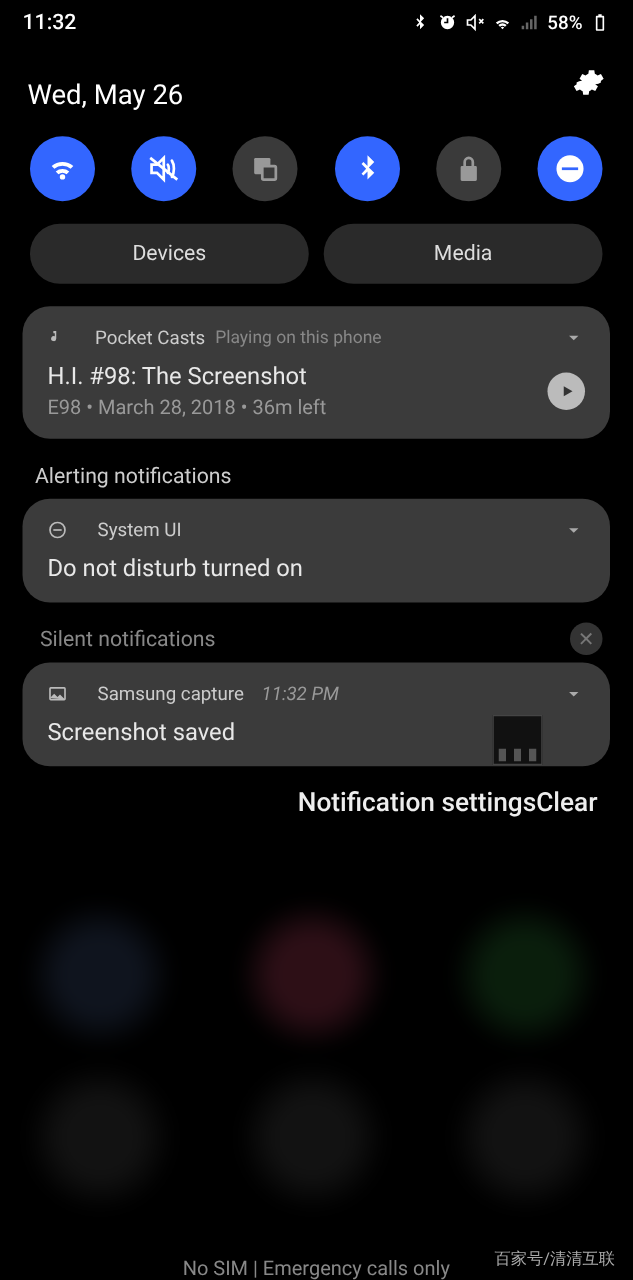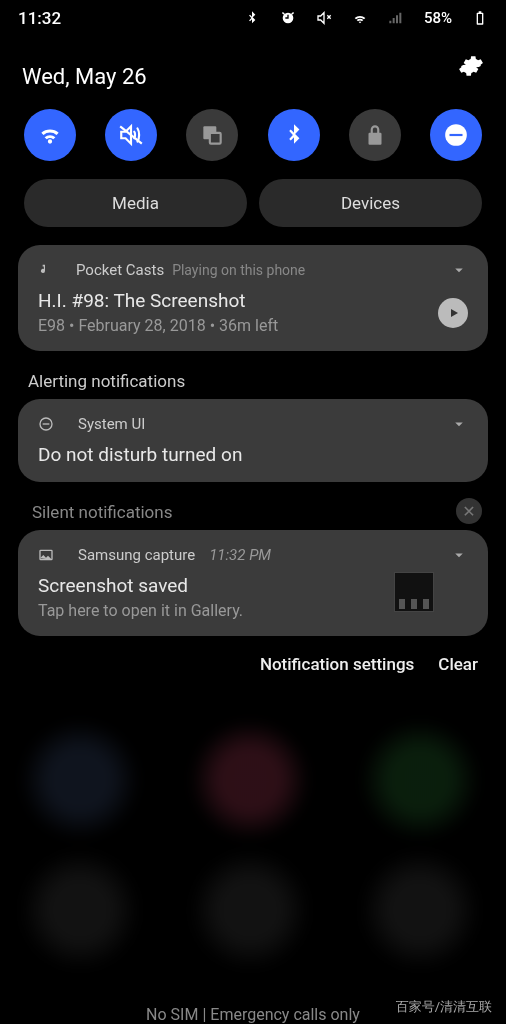--- a/index.html
+++ b/index.html
@@ -25,21 +25,21 @@
   }
   .status-bar {
     display: flex;
     justify-content: space-between;
     align-items: center;
     padding: 8px 18px 4px;
     font-size: 17px;
     font-weight: 500;
     position: relative;
   }
-  .status-right { display: flex; align-items: center; gap: 20px; font-size: 15px; }
+  .status-right { display: flex; align-items: center; gap: 6px; font-size: 15px; }
   .status-right svg { width: 16px; height: 16px; fill: #fff; }
   .date-row {
     display: flex;
     justify-content: space-between;
     align-items: center;
     padding: 10px 22px 14px;
     position: relative;
   }
   .date-text { font-size: 22px; font-weight: 400; margin-top: 22px; }
   .gear-btn { width: 26px; height: 26px; cursor: pointer; }
@@ -143,23 +143,22 @@
   }
   .thumb::before {
     content: "";
     position: absolute;
     left: 4px; right: 4px; bottom: 2px; height: 10px;
     background: linear-gradient(to right, #555 20%, transparent 20% 40%, #555 40% 60%, transparent 60% 80%, #555 80%);
   }
   .bottom-actions {
     display: flex;
     justify-content: flex-end;
-    gap: 24px;
     padding: 4px 28px 0;
-    font-size: 17px;
+    font-size: 21px;
     font-weight: 500;
     color: #eee;
     position: relative;
   }
   .bottom-actions span { cursor: pointer; }
   .footer-text {
     position: absolute;
     bottom: 0;
     left: 0; right: 0;
     text-align: center;
@@ -249,37 +248,37 @@
     </div>
   <div class="qs-tile on">
       <svg viewBox="0 0 24 24">
         <circle cx="12" cy="12" r="10" fill="#fff"></circle>
         <rect x="6" y="11" width="12" height="2" fill="#3366ff"></rect>
       </svg>
     </div>
 </div>
 
 <div class="wide-row">
+  <div class="wide-btn">Devices</div>
   <div class="wide-btn">Media</div>
-  <div class="wide-btn">Devices</div>
 </div>
 
 <div class="card">
   <div class="card-header">
     <svg width="14" height="14" viewBox="0 0 24 24" fill="#bbb">
         <path d="M12 3v10.5a3.5 3.5 0 11-2-3.16V6h-2V3z"></path>
       </svg>
     <span class="app-name">Pocket Casts</span>
     <span class="sub">Playing on this phone</span>
     <svg class="chevron" width="18" height="18" viewBox="0 0 24 24" fill="#aaa">
         <path d="M7 10l5 5 5-5z"></path>
       </svg>
   </div>
   <div class="card-title">H.I. #98: The Screenshot</div>
-  <div class="card-sub">E98 • February 28, 2018 • 36m left</div>
+  <div class="card-sub">E98 • March 28, 2018 • 36m left</div>
   <div class="play-btn">
     <svg viewBox="0 0 24 24">
         <path d="M6 4l14 8-14 8z"></path>
       </svg>
   </div>
 </div>
 
 <div class="section-label">Alerting notifications</div>
 
 <div class="card">
@@ -307,21 +306,20 @@
         <rect x="3" y="5" width="18" height="14" rx="1" fill="none" stroke="#bbb" stroke-width="2"></rect>
         <path d="M3 17l5-5 4 4 3-3 6 6"></path>
       </svg>
     <span class="app-name">Samsung capture</span>
     <span class="time-badge">11:32 PM</span>
     <svg class="chevron" width="18" height="18" viewBox="0 0 24 24" fill="#aaa">
         <path d="M7 10l5 5 5-5z"></path>
       </svg>
   </div>
   <div class="card-title">Screenshot saved</div>
-  <div class="card-sub">Tap here to open it in Gallery.</div>
   <div class="thumb"></div>
 </div>
 
 <div class="bottom-actions">
   <span>Notification settings</span>
   <span>Clear</span>
 </div>
 
 <div class="footer-text">No SIM | Emergency calls only</div>
 <div class="watermark">百家号/清清互联</div>

